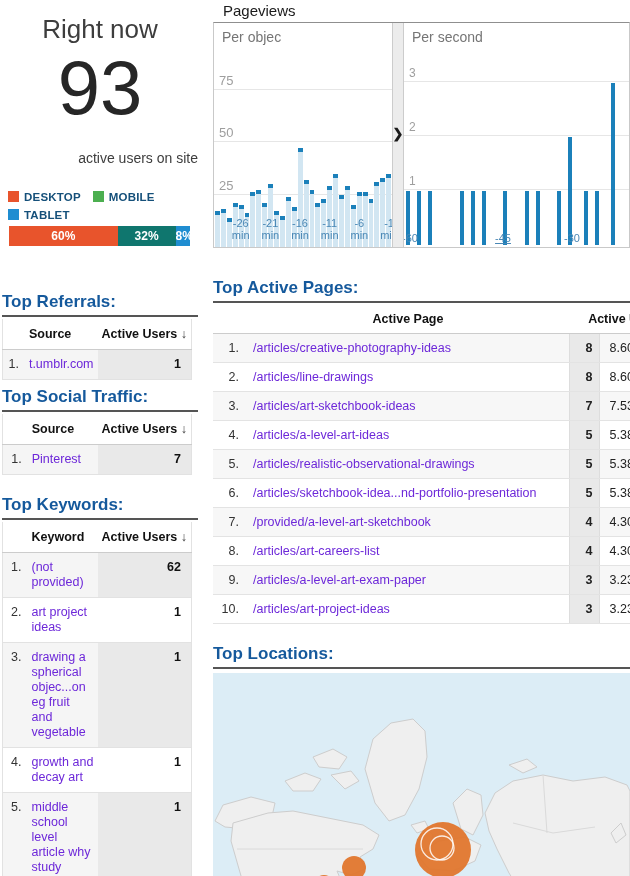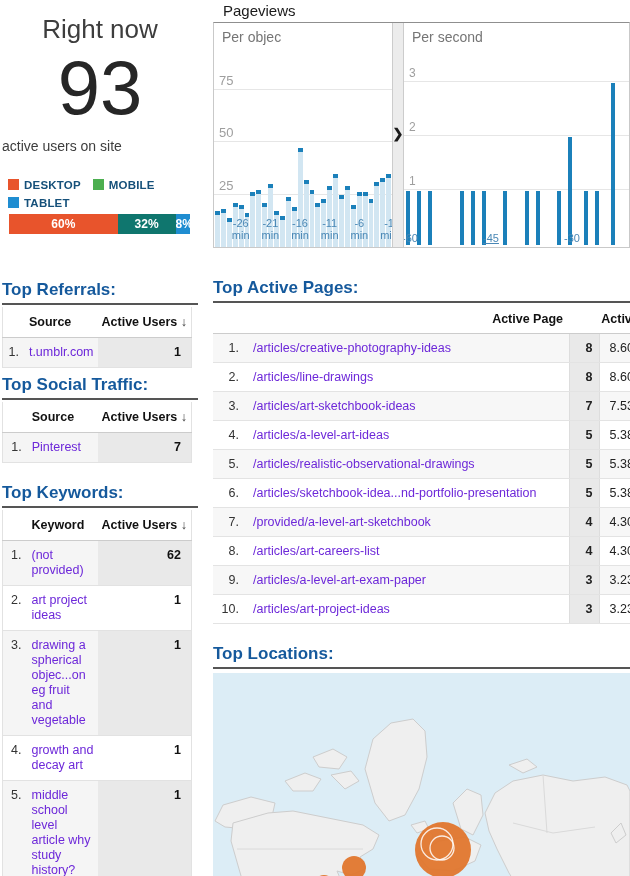--- a/index.html
+++ b/index.html
@@ -4,21 +4,21 @@
 <style>
   * { margin:0; padding:0; box-sizing:border-box; }
   html,body { width:630px; height:876px; overflow:hidden; background:#fff;
     font-family:"Liberation Sans", sans-serif; color:#222; }
   .app { position:relative; width:630px; height:876px; }
 
   
   .left { position:absolute; left:0; top:0; width:200px; padding:14px 2px 0 2px; }
   .rn-title { text-align:center; font-size:26px; color:#3d3d3d; line-height:30px; }
   .rn-count { text-align:center; font-size:76px; line-height:76px; color:#262626; margin-top:6px; }
-  .rn-sub { text-align:left; font-size:14px; color:#3d3d3d; margin-top:12px; line-height:16px; }
+  .rn-sub { text-align:right; font-size:14px; color:#3d3d3d; margin-top:24px; line-height:16px; }
   .legend { margin:22px 0 2px 6px; width:170px; }
   .legend-item { display:inline-flex; align-items:center; margin-right:12px; line-height:16px; }
   .legend-swatch { width:11px; height:11px; margin-right:5px; display:inline-block; }
   .legend-label { font-size:11.5px; font-weight:bold; color:#15507a; letter-spacing:.2px; }
   .stackbar { display:flex; width:181px; height:20px; margin-left:7px; }
   .stackbar .seg { height:20px; color:#fff; font-size:12px; font-weight:bold;
     text-align:center; line-height:20px; overflow:hidden; }
 
   .section-title { font-size:17px; font-weight:bold; color:#15599c; padding-bottom:3px;
     border-bottom:2px solid #555; }
@@ -58,21 +58,21 @@
   .ps-bar { position:absolute; width:4px; background:#1b80ba; bottom:2px; }
   .xlabel { position:absolute; transform:translateX(-50%); text-align:center;
     font-size:11px; line-height:12px; color:#4987b5; white-space:nowrap; z-index:4; }
   .divider { position:absolute; left:178px; top:0; bottom:0; width:12px; background:#ececec;
     border-left:1px solid #ccc; border-right:1px solid #ccc; z-index:6; }
   .chev { position:absolute; left:50%; top:103px; transform:translateX(-50%);
     font-size:13px; font-weight:bold; color:#1a1a1a; cursor:pointer; }
 
   .sec-pages { margin-top:30px; }
   table.pages { width:470px; border-collapse:collapse; font-size:12.5px; margin-top:2px; }
-  table.pages th { font-weight:bold; color:#111; text-align:right; padding:7px 6px;
+  table.pages th { font-weight:bold; color:#111; text-align:center; padding:7px 6px;
     border-bottom:1px solid #ccc; white-space:nowrap; }
   table.pages td { padding:7px 6px; line-height:14px; border-bottom:1px solid #e3e3e3; }
   table.pages td.idx { width:34px; text-align:right; color:#333; padding-right:8px; }
   table.pages td.pg { width:322px; }
   table.pages td.cnt { width:30px; background:#e9e9e9; font-weight:bold; text-align:right;
     border-left:1px solid #ddd; border-right:1px solid #ddd; }
   table.pages td.pct { width:84px; padding-left:10px; color:#222; }
   table.pages tr.odd td.idx, table.pages tr.odd td.pg, table.pages tr.odd td.pct { background:#f7f7f7; }
 
   .sec-locations { margin-top:20px; }
@@ -276,21 +276,21 @@
           <div class="ps-bar" style="left: 131.6px; height: 54px;"></div>
           <div class="ps-bar" style="left: 153.2px; height: 54px;"></div>
           <div class="ps-bar" style="left: 164px; height: 108px;"></div>
           <div class="ps-bar" style="left: 180.2px; height: 54px;"></div>
           <div class="ps-bar" style="left: 191px; height: 54px;"></div>
           <div class="ps-bar" style="left: 207.2px; height: 162px;"></div>
           <div class="xlabel" style="left: 6px; bottom: -9px;">
             <div>-60</div>
             <div>sec</div>
           </div>
-          <div class="xlabel" style="left: 87px; bottom: -9px; text-decoration: underline;">
+          <div class="xlabel" style="left: 99px; bottom: -9px; text-decoration: underline;">
             <div>-45</div>
             <div>sec</div>
           </div>
           <div class="xlabel" style="left: 168px; bottom: -9px;">
             <div>-30</div>
             <div>sec</div>
           </div>
         </div>
     </div>
 

